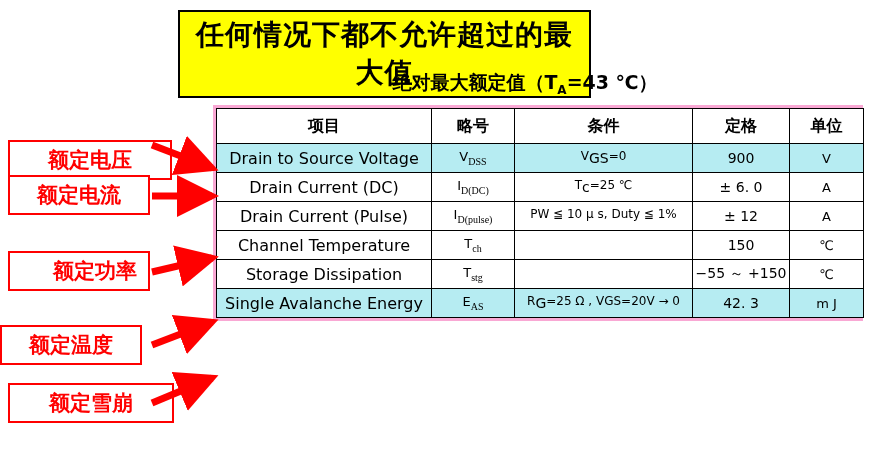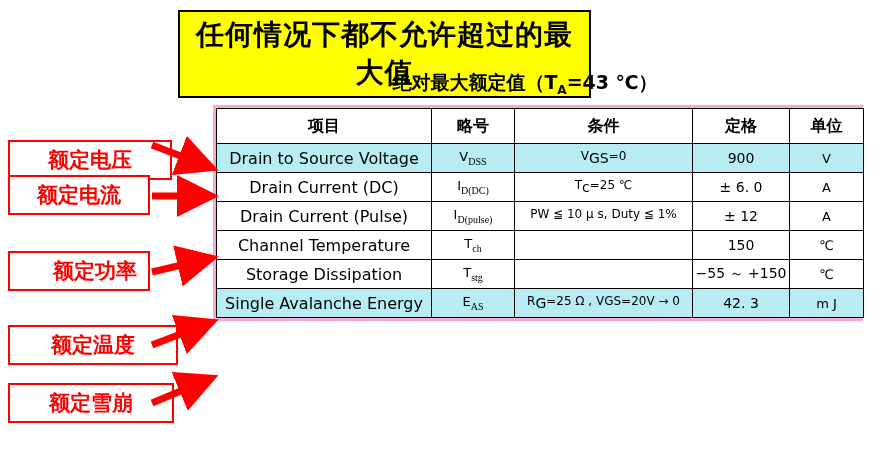--- a/index.html
+++ b/index.html
@@ -125,21 +125,21 @@
     font-size: 21px;
     font-weight: bold;
     padding: 4px 8px;
     box-sizing: border-box;
     text-align: center;
     white-space: nowrap;
   }
   #callout-0 { left: 8px;  top: 140px; width: 164px; }
   #callout-1 { left: 8px;  top: 175px; width: 142px; }
   #callout-2 { left: 8px;  top: 251px; width: 142px; padding-left: 40px; }
-  #callout-3 { left: 8px;  top: 325px; width: 170px; }
+  #callout-3 { left: 0;  top: 325px; width: 142px; }
   #callout-4 { left: 8px;  top: 383px; width: 166px; }
 
   
   #arrows {
     position: absolute;
     left: 0;
     top: 0;
     width: 880px;
     height: 452px;
     pointer-events: none;

